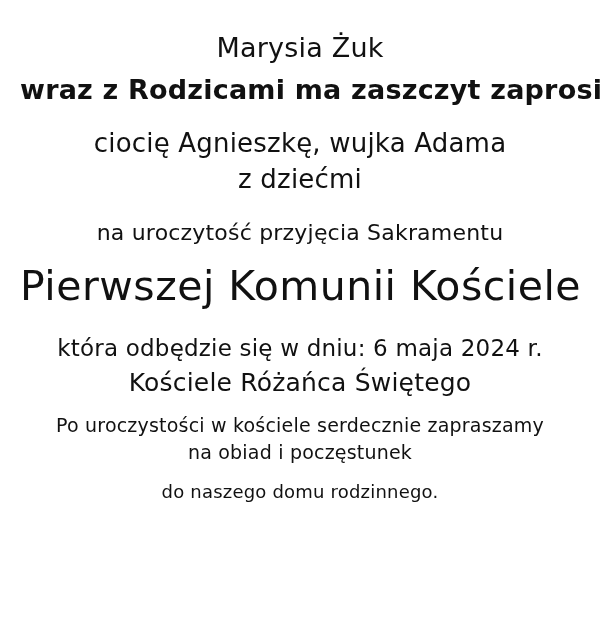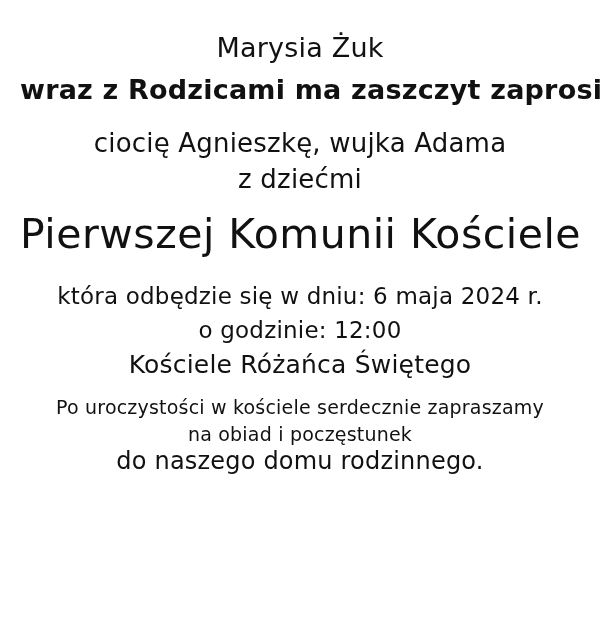--- a/index.html
+++ b/index.html
@@ -94,44 +94,44 @@
     font-size: 19px;
     line-height: 26px;
     margin-top: 12px;
   }
   .l-note2 {
     font-size: 19px;
     line-height: 26px;
     margin-top: 1px;
   }
   .l-note3 {
-    font-size: 24px;
+    font-size: 18px;
     line-height: 26px;
-    margin-top: 1px;
+    margin-top: 14px;
   }
 </style>
 </head>
 <body>
 
 <div class="invitation">
 
   <span class="line l-name">Marysia Żuk</span>
 
   <span class="line l-parents">wraz z Rodzicami ma zaszczyt zaprosić</span>
 
   <span class="line l-guest1">ciocię Agnieszkę, wujka Adama</span>
 
   <span class="line l-guest2">z dziećmi</span>
 
+  <span class="line l-occasion">na uroczytość przyjęcia Sakramentu</span>
 
   <span class="line l-headline">Pierwszej Komunii Kościele</span>
 
   <span class="line l-date">która odbędzie się w dniu: 6 maja 2024 r.</span>
 
-  <span class="line l-time">o godzinie: 12:00</span>
 
 
   <span class="line l-place2">Kościele Różańca Świętego</span>
 
   <span class="line l-note1">Po uroczystości w kościele serdecznie zapraszamy</span>
 
   <span class="line l-note2">na obiad i poczęstunek</span>
 
   <span class="line l-note3">do naszego domu rodzinnego.</span>
 

